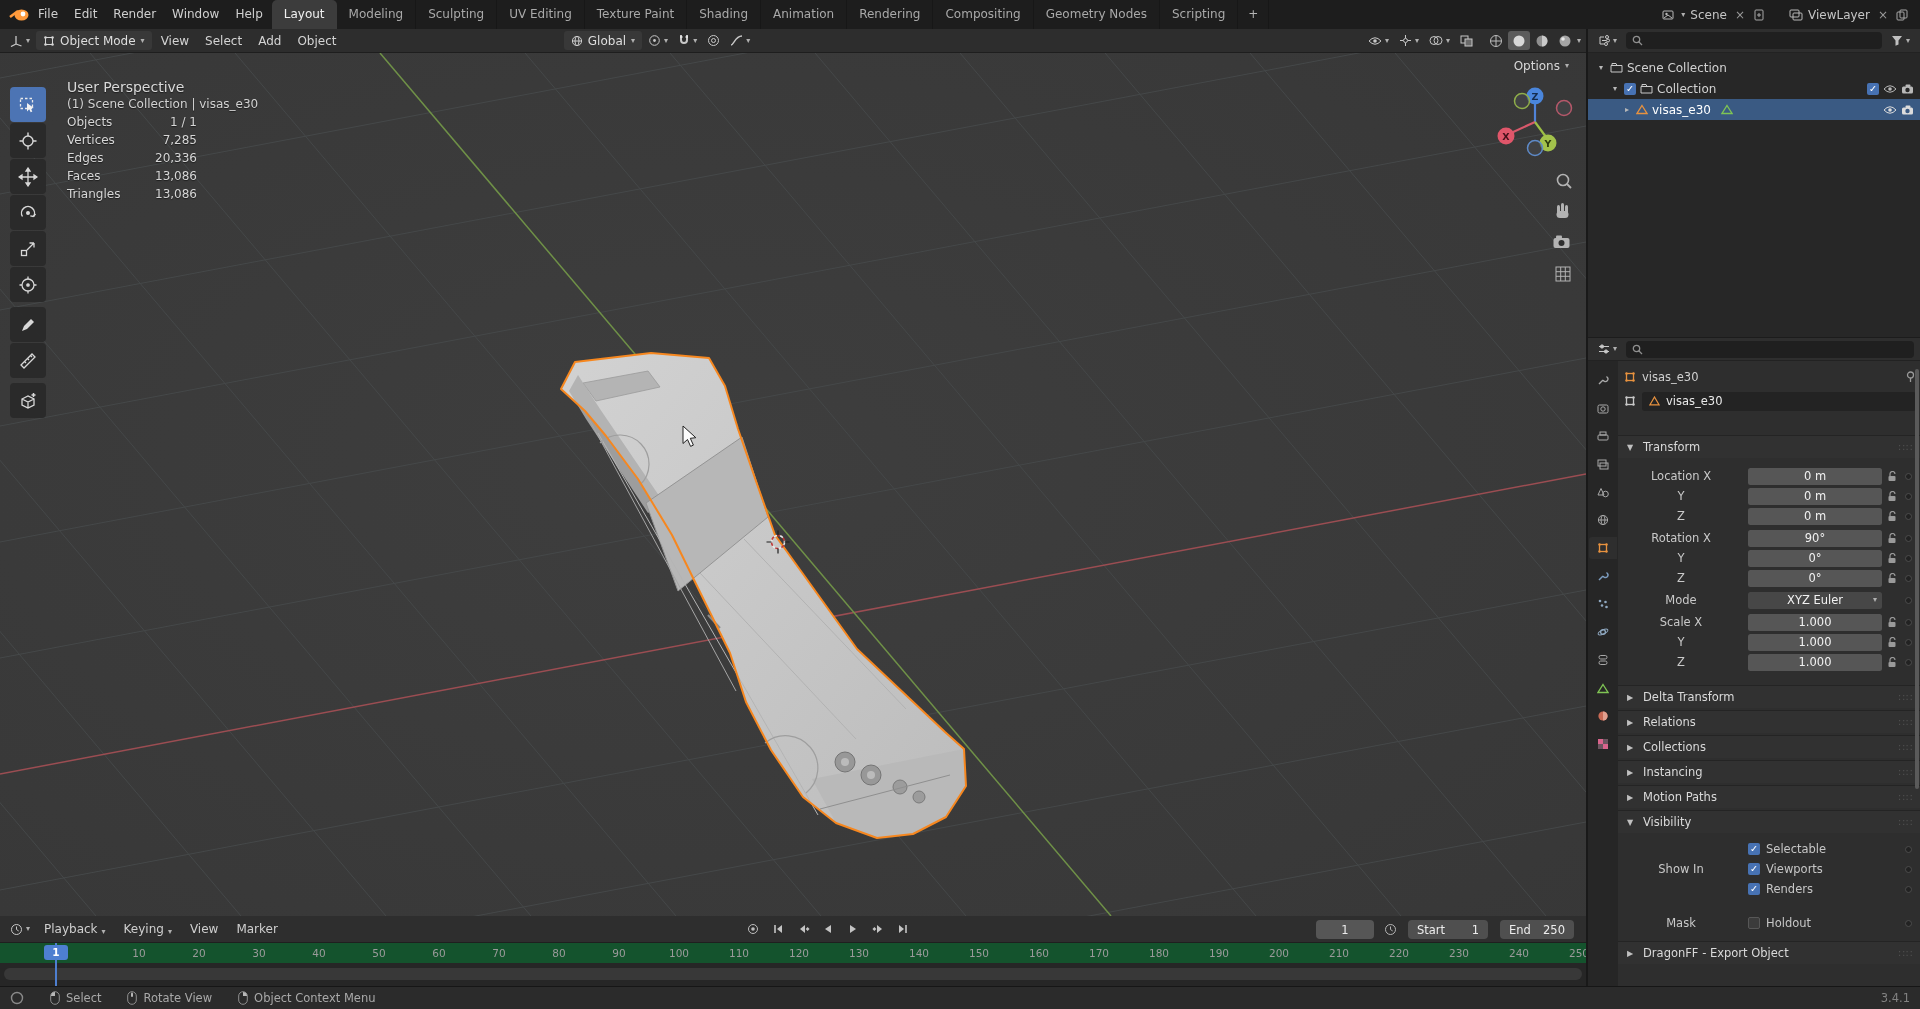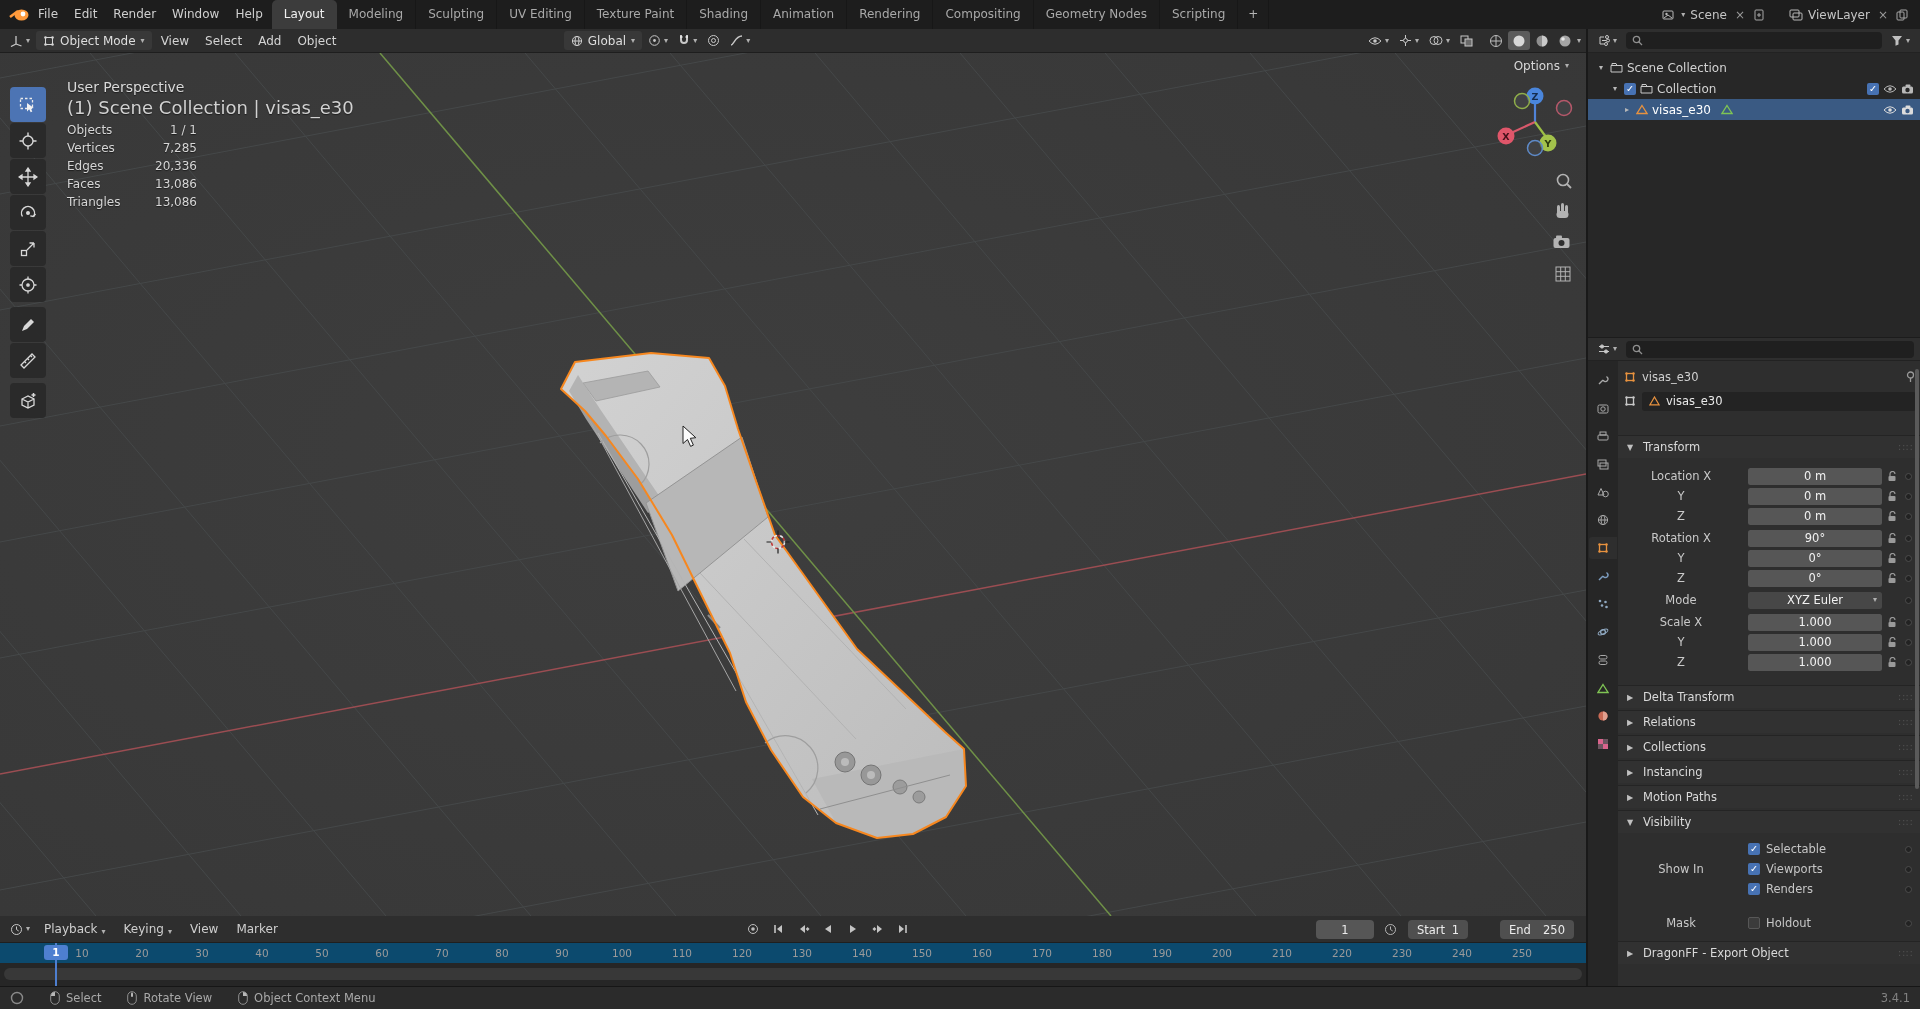--- a/index.html
+++ b/index.html
@@ -26,41 +26,41 @@
   .icbtn{display:flex;align-items:center;gap:3px;height:19px;padding:0 4px;border-radius:3px}
   .icbtn.activebtn{background:#5b5b5b}
   .menu2{padding:0 7px;color:#d4d4d4}
   .sp1{flex:1}.sp2{flex:2.8}
   .shadinggroup{display:flex;align-items:center;gap:1px;margin-left:6px}
 
   
   #viewport{left:0;top:53px;width:1586px;height:863px;position:absolute;overflow:hidden}
   #vp-info{position:absolute;left:67px;top:26px;color:#dadada;text-shadow:0 1px 1px rgba(0,0,0,.5)}
   #vp-info .l1{font-size:14px;height:18px}
-  #vp-info .l2{font-size:18px;height:18px;margin-bottom:8px;color:#d2d2d2}
+  #vp-info .l2{font-size:12px;height:18px;margin-bottom:0;color:#d2d2d2}
   .statrow{display:flex;height:18px;font-size:12px;color:#d6d6d6}
   .statrow .sl{width:64px}.statrow .sv{width:66px;text-align:right}
   #vp-toolbar{position:absolute;left:10px;top:34px;display:flex;flex-direction:column;gap:1px}
   .tool{width:36px;height:35px;background:rgba(41,41,41,.93);border-radius:4px;display:flex;align-items:center;justify-content:center}
   .tool.active{background:#4c74b4}
   .tgap{height:3px}
   #options-btn{position:absolute;top:4px;right:10px;display:flex;align-items:center;gap:5px;color:#d8d8d8;padding:2px 7px;border-radius:3px}
 
   
   #timeline{left:0;top:916px;width:1586px;height:70px;background:#262626;position:absolute}
   #tl-header{position:absolute;left:0;top:0;width:100%;height:27px;background:#2e2e2e;border-bottom:1px solid #1f1f1f;display:flex;align-items:center;padding:0 6px;gap:2px}
   .tlmenu{display:flex;align-items:flex-end;gap:4px;padding:0 8px;color:#cfcfcf}
   #tl-transport{position:absolute;left:742px;top:3px;display:flex;align-items:center;gap:3px}
   .tbtn{width:22px;height:20px;display:flex;align-items:center;justify-content:center;border-radius:3px}
   .tl-field{position:absolute;top:4px;height:19px;background:#4f4f4f;border-radius:4px;display:flex;align-items:center;justify-content:space-between;padding:0 9px;font-size:11.5px;color:#ececec}
   #tl-frame{left:1316px;width:58px;justify-content:center;background:#565656}
-  #tl-start{left:1408px;width:60px}
+  #tl-start{left:1408px;width:80px}
   #tl-end{left:1500px;width:74px}
   #tl-clock{position:absolute;left:1384px;top:7px}
-  #tl-ruler{position:absolute;left:0;top:27px;width:100%;height:20px;background:#0c4a6e;display:flex;padding-left:52px}
+  #tl-ruler{position:absolute;left:0;top:27px;width:100%;height:20px;background:#14532d;display:flex;padding-left:109px}
   .tick{width:60px;flex:none;text-align:center;font-size:10.5px;color:#9a9a9a;line-height:20px}
   #tl-scroll{position:absolute;left:4px;right:4px;top:52px;height:12px;background:#383838;border-radius:6px}
   #playhead-line{position:absolute;left:55px;top:27px;width:2px;height:43px;background:#4e7fd0}
   #playhead-label{position:absolute;left:44px;top:29px;width:24px;height:15px;background:#4e7fd0;border-radius:3px;color:#fff;font-size:10.5px;font-weight:bold;text-align:center;line-height:15px}
 
   
   #rightpanel{left:1586px;top:29px;width:334px;height:957px;background:#2b2b2b;border-left:2px solid #191919;position:absolute}
   #ol-header{position:absolute;top:0;left:0;width:100%;height:24px;background:#2e2e2e;border-bottom:1px solid #222;display:flex;align-items:center;gap:5px;padding:0 6px}
   .search{flex:1;height:17px;background:#1f1f1f;border-radius:4px;display:flex;align-items:center;gap:5px;padding:0 6px}
   #ol-body{position:absolute;top:24px;left:0;width:100%;height:284px;background:#272727;padding-top:4px;color:#d2d2d2}

